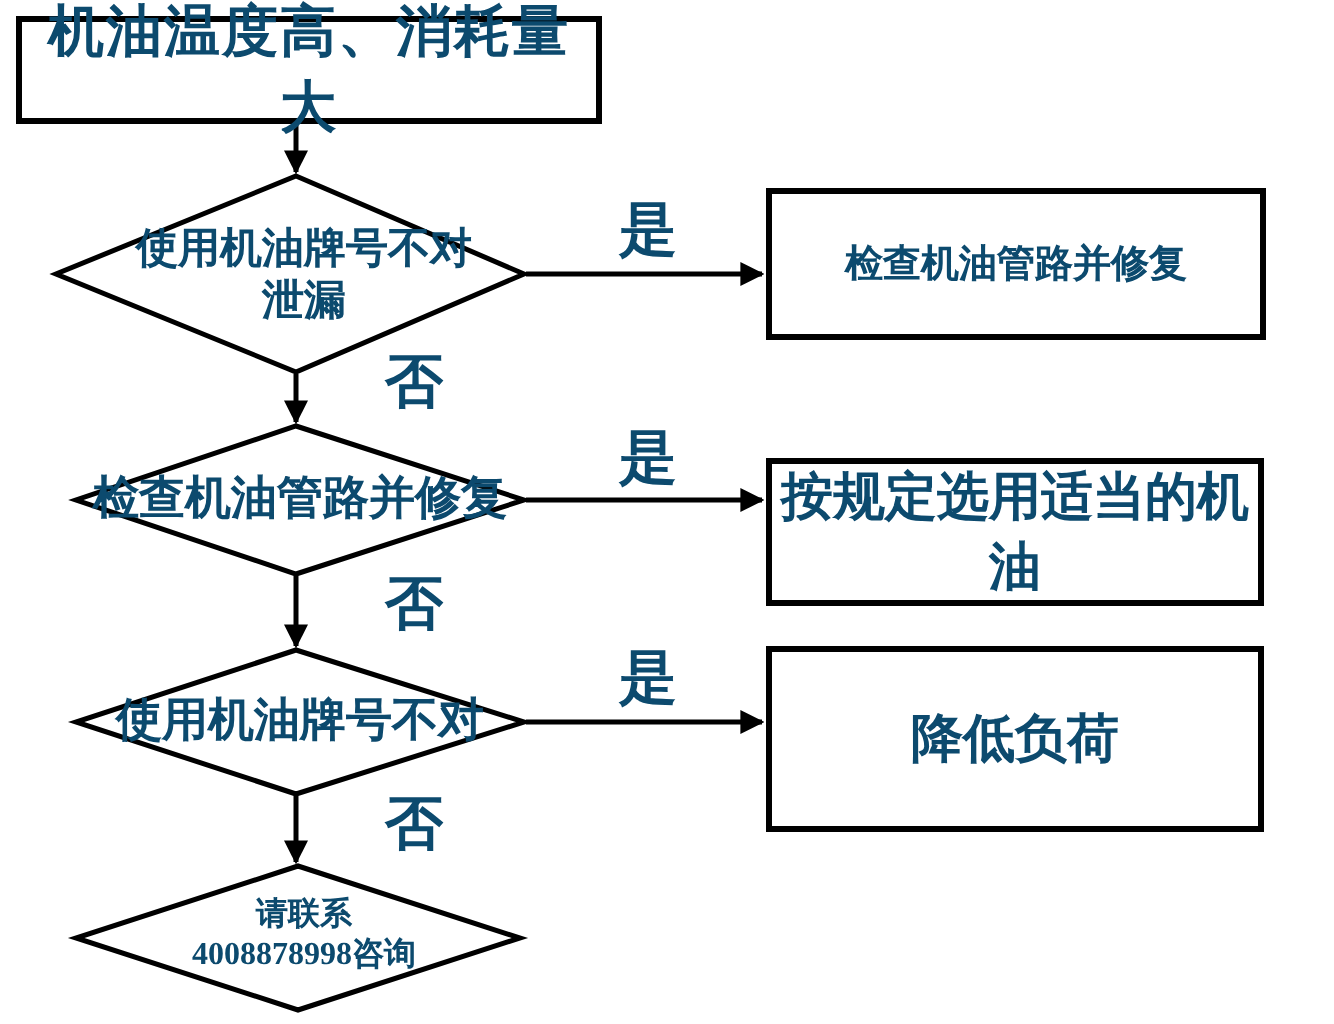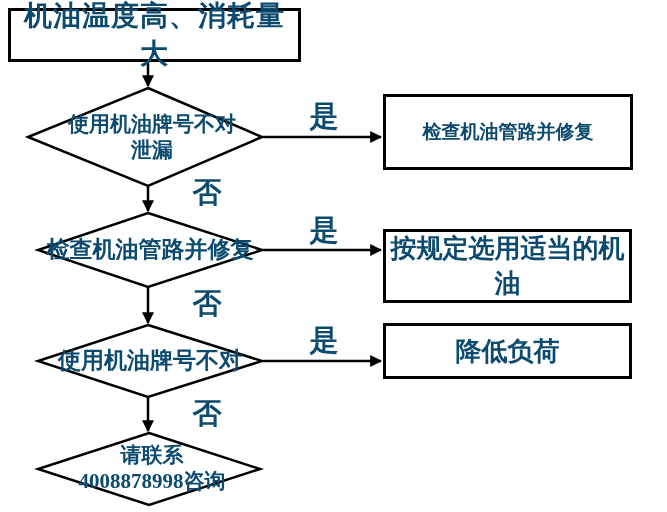--- a/index.html
+++ b/index.html
@@ -39,35 +39,35 @@
   .start-node {
     left: 8px;
     top: 8px;
     width: 293px;
     height: 54px;
     font-size: 28px;
     letter-spacing: 1px;
   }
   .action-1 { left: 383px; top: 94px;  width: 250px; height: 76px; font-size: 19px; }
   .action-2 { left: 383px; top: 213px; width: 249px; height: 74px; font-size: 26px; margin-top: 16px; }
-  .action-3 { left: 383px; top: 323px; width: 249px; height: 56px; font-size: 26px; }
+  .action-3 { left: 383px; top: 323px; width: 249px; height: 93px; font-size: 26px; }
   .diamond-label {
     position: absolute;
     transform: translate(-50%, -50%);
     width: 230px;
     text-align: center;
     font-weight: bold;
     white-space: pre-line;
     line-height: 1.25;
     background: transparent;
   }
   .dlabel-1 { left: 152px; top: 137px; font-size: 21px; }
   .dlabel-2 { left: 150px; top: 250px; font-size: 23px; }
   .dlabel-3 { left: 150px; top: 361px; font-size: 23px; }
-  .dlabel-4 { left: 152px; top: 468px; font-size: 21px; }
+  .dlabel-4 { left: 152px; top: 468px; font-size: 16px; }
   .edge-label {
     position: absolute;
     transform: translate(-50%, -50%);
     font-weight: bold;
     font-size: 29px;
     line-height: 1;
   }
   .yes-1 { left: 324px; top: 116px; }
   .yes-2 { left: 324px; top: 230px; }
   .yes-3 { left: 324px; top: 340px; }

